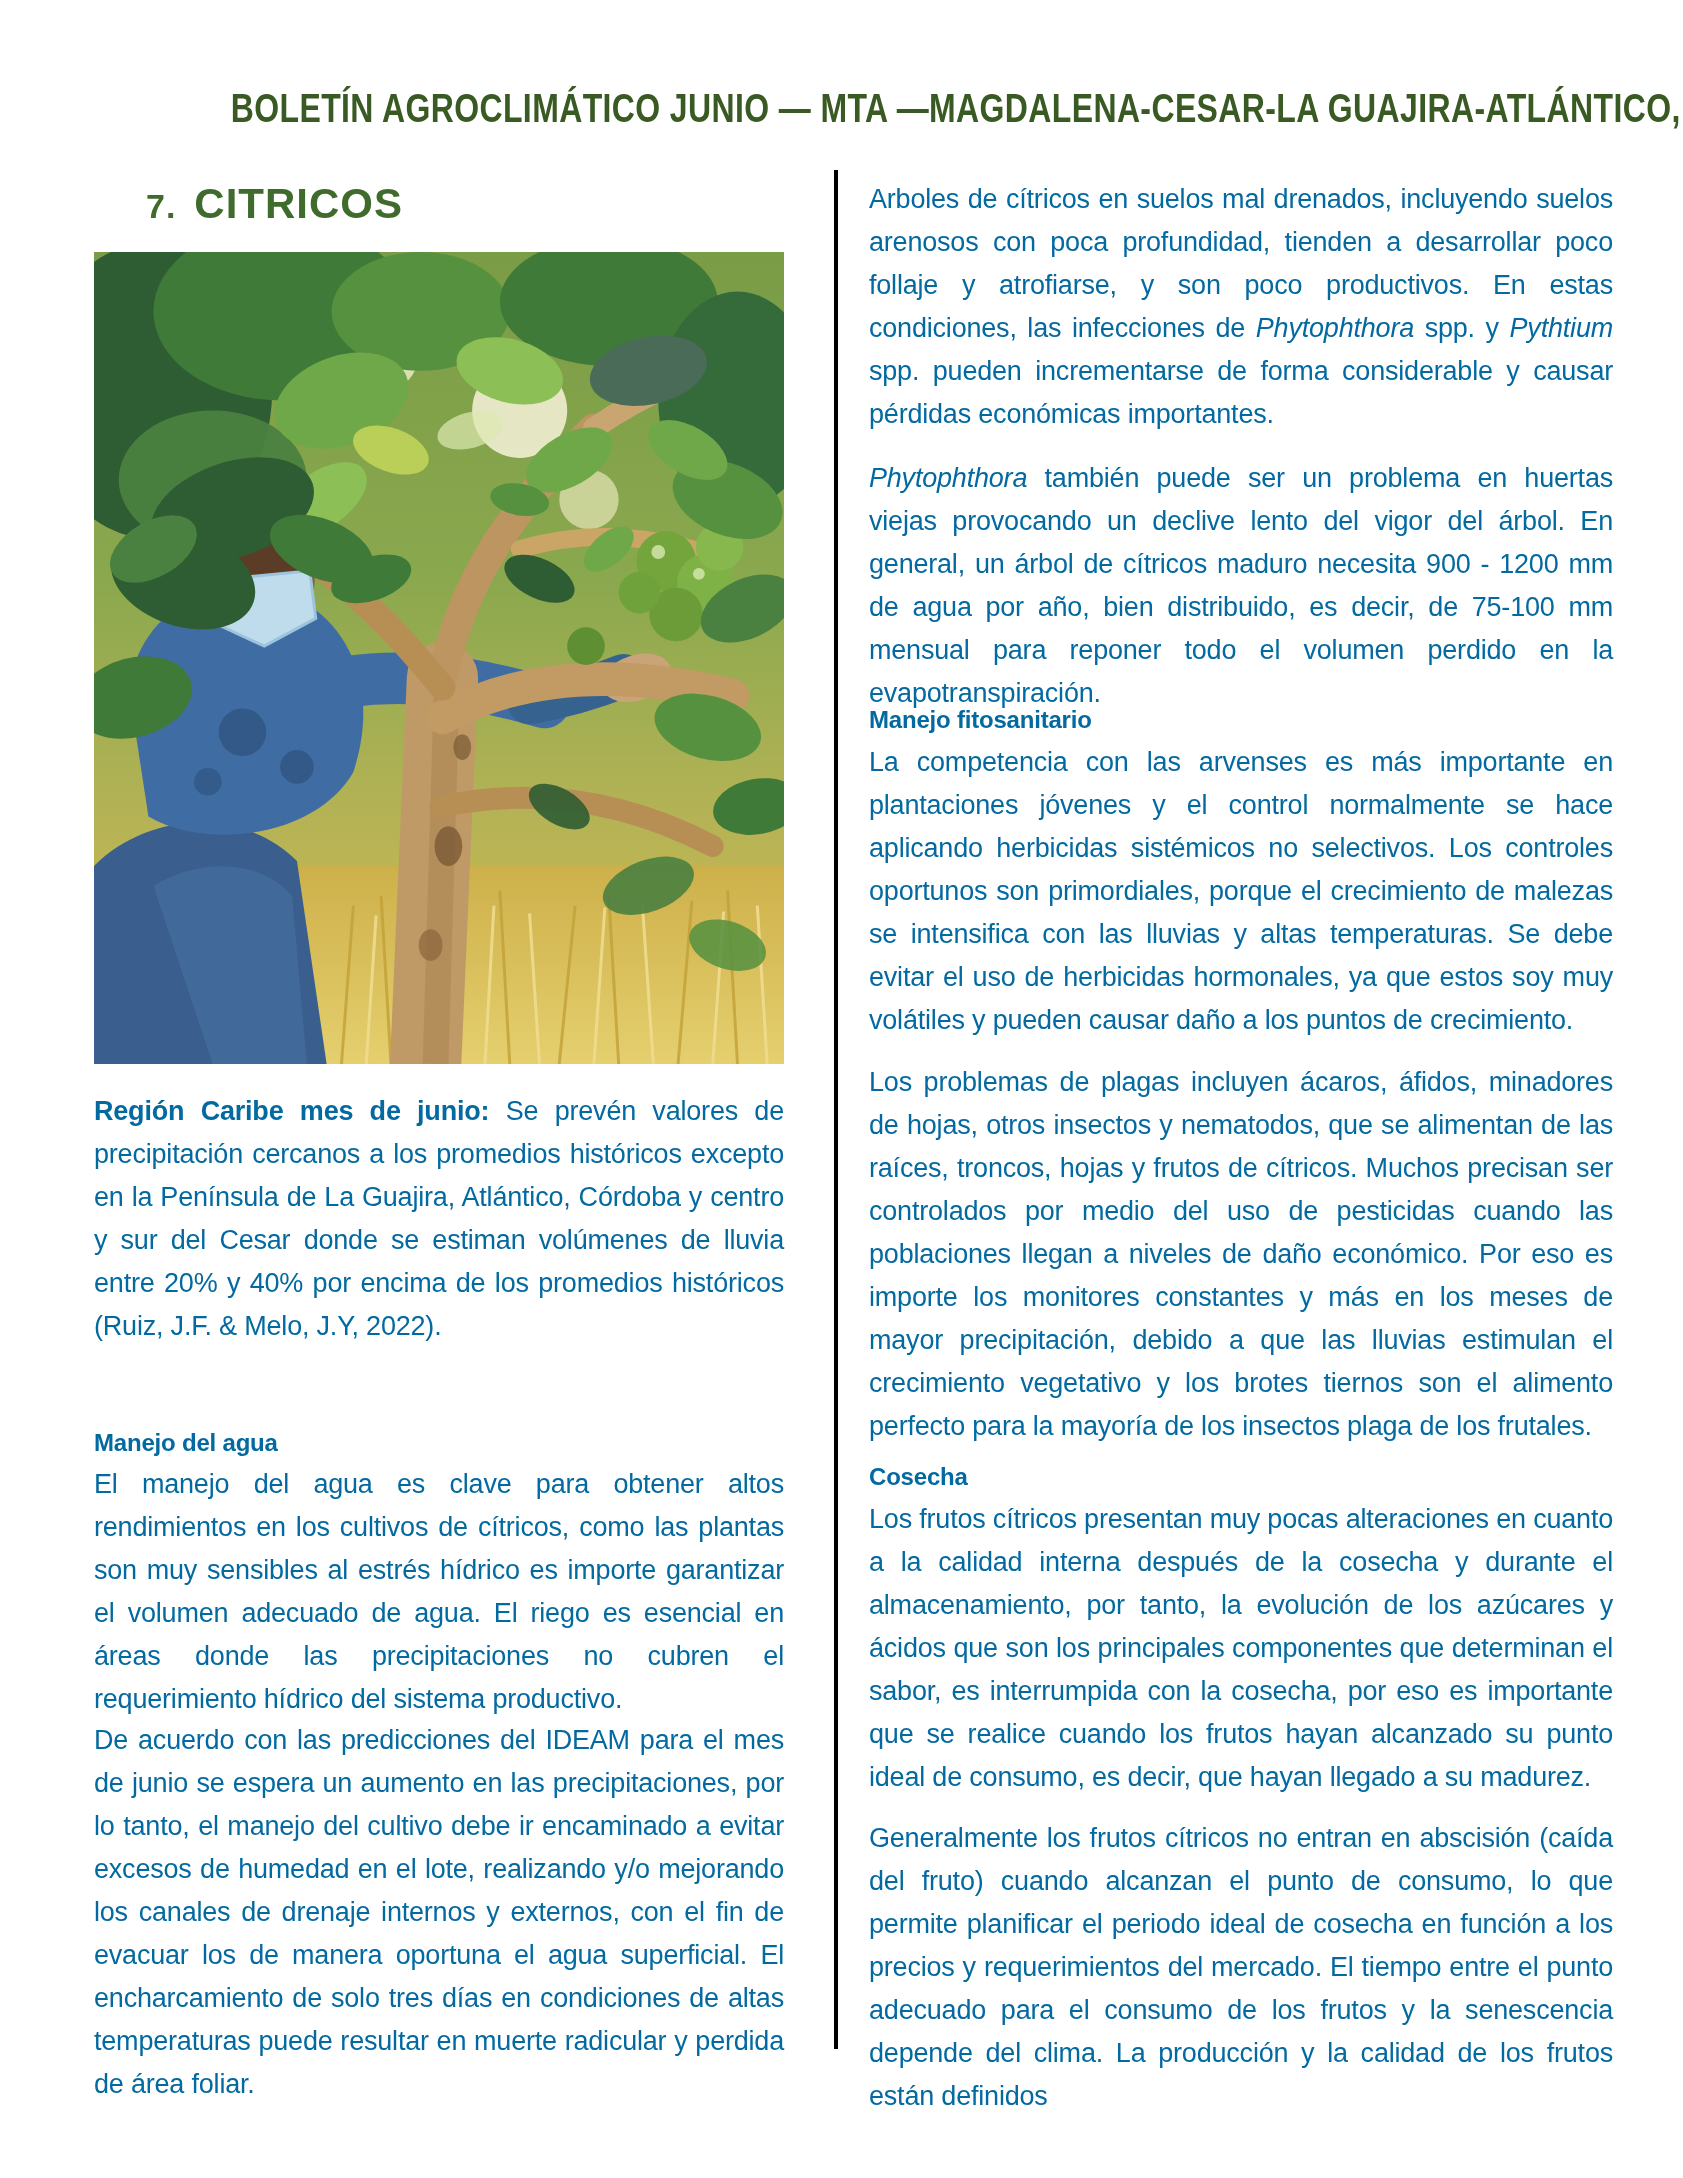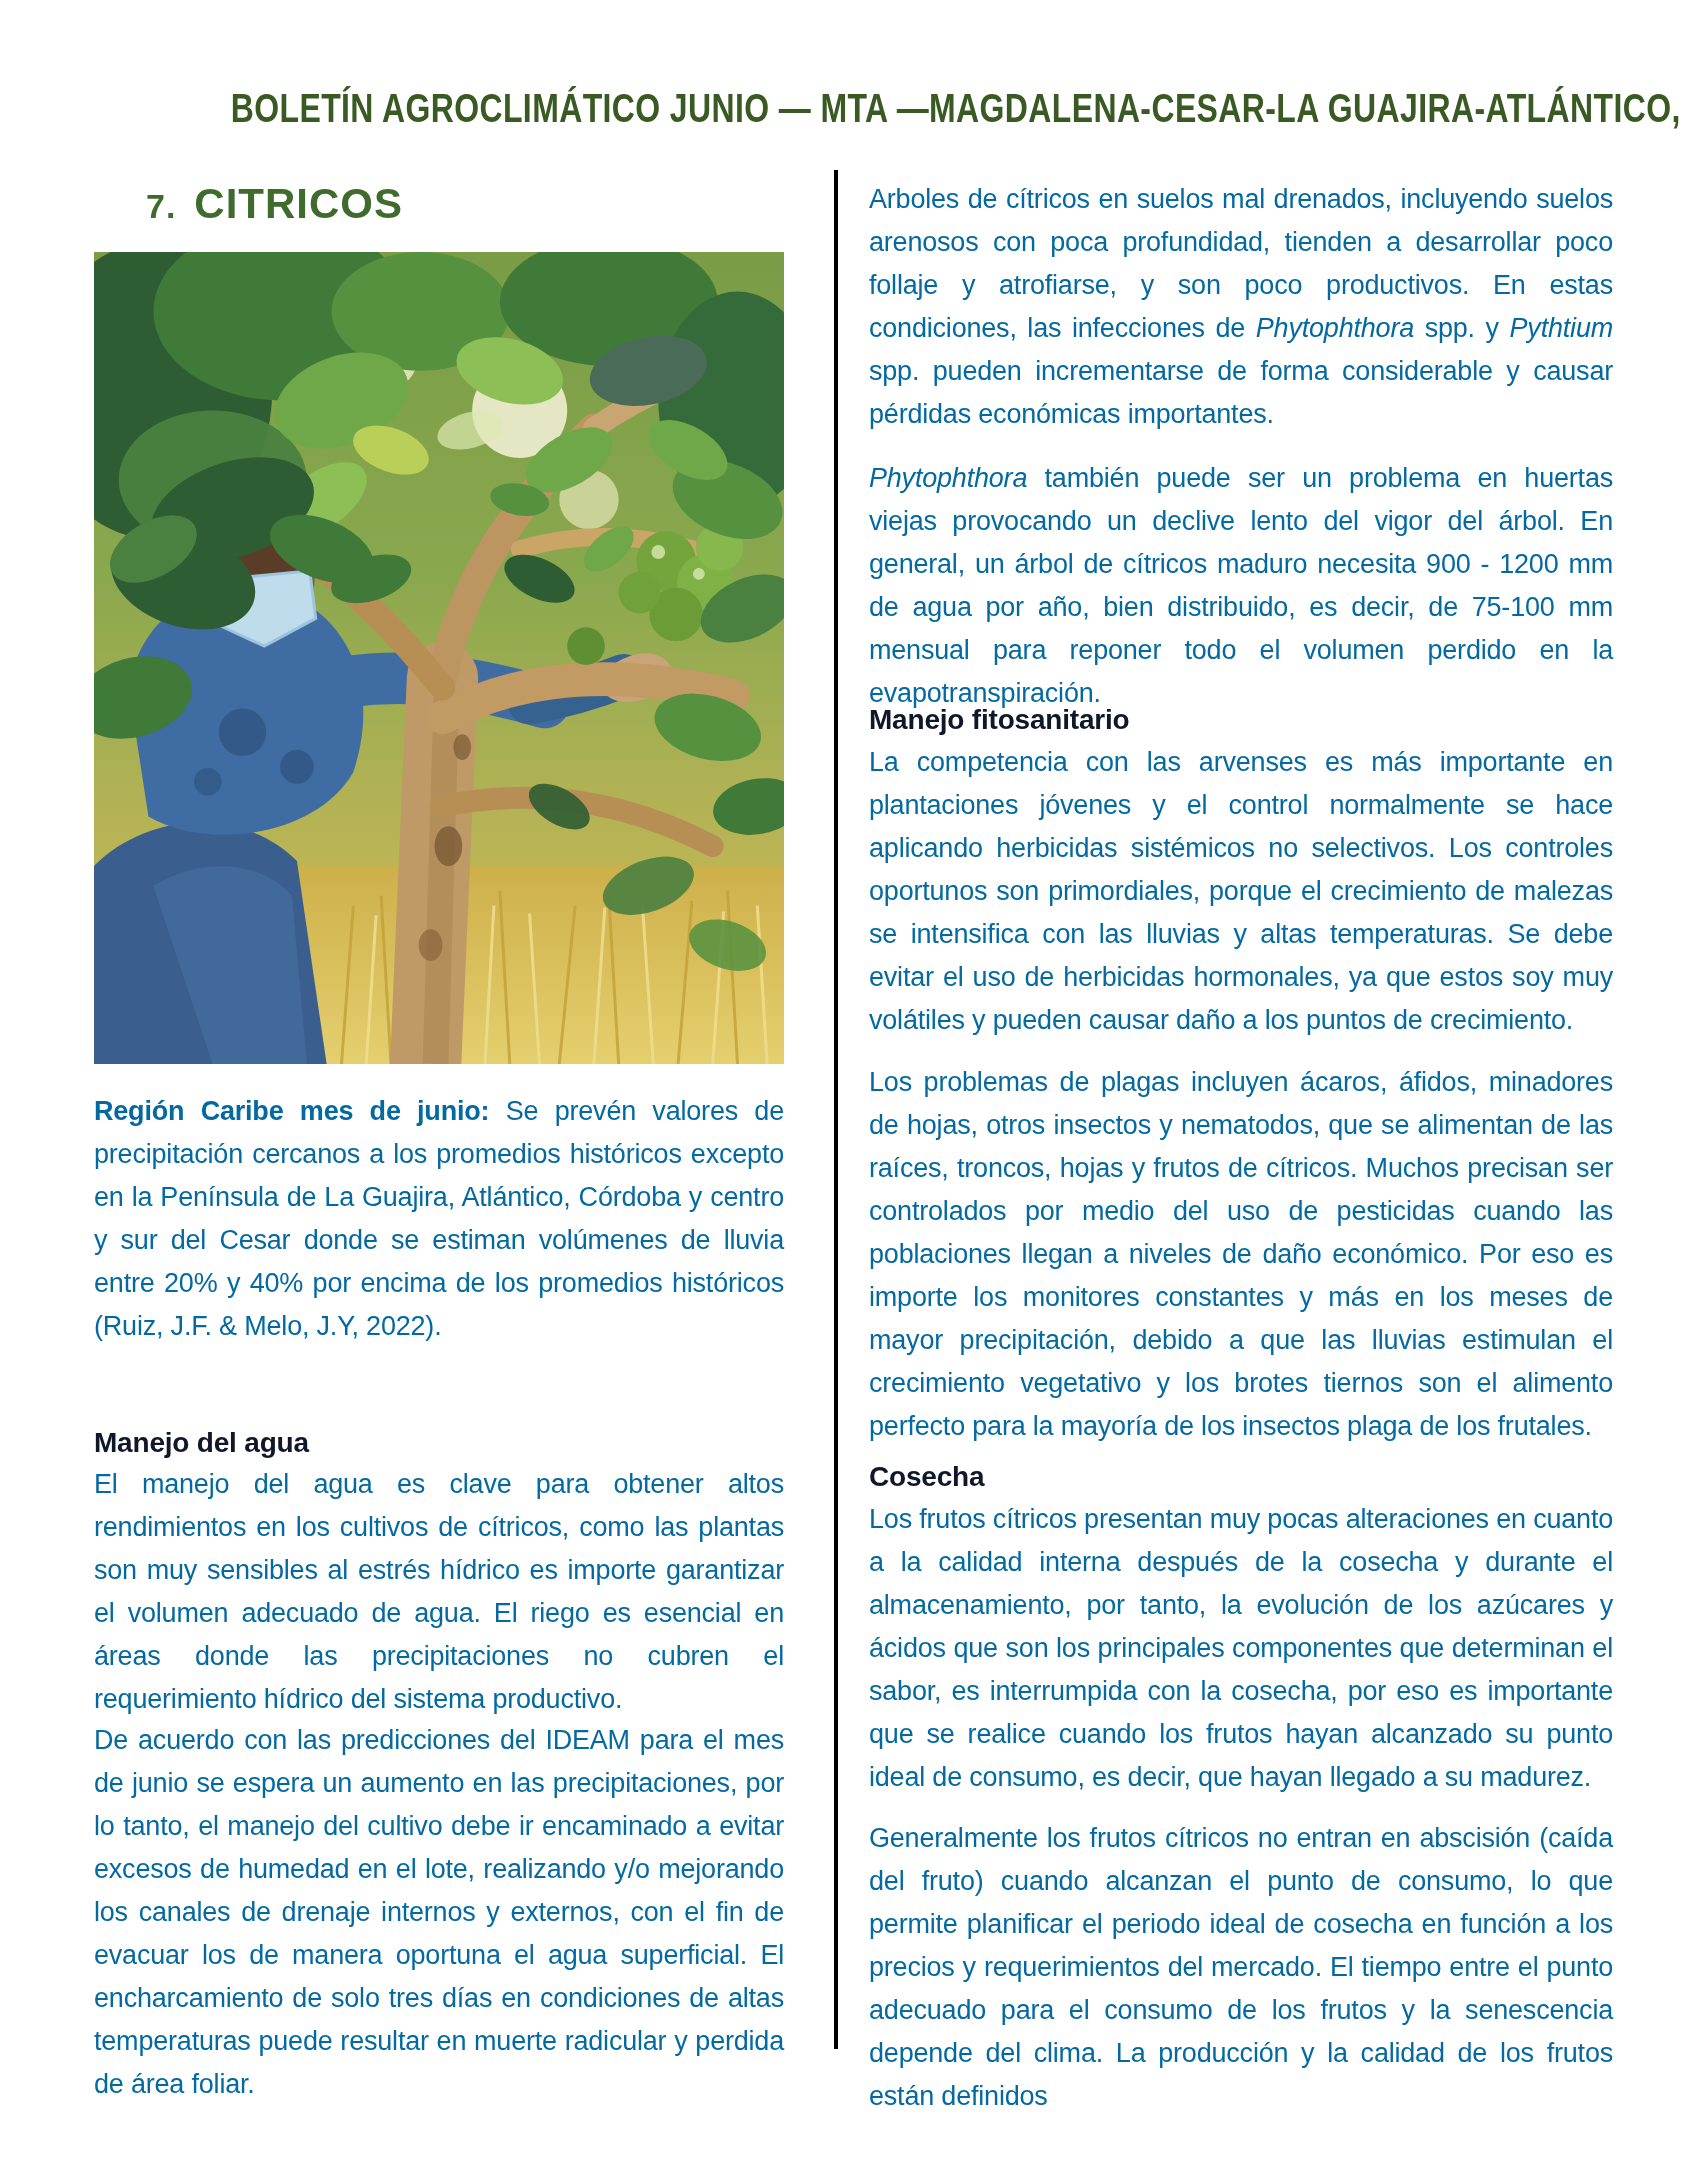--- a/index.html
+++ b/index.html
@@ -40,21 +40,21 @@
   .body-text{
     position:absolute;
     font-size:27px;line-height:43px;
     text-align:justify;letter-spacing:-0.2px;
     color:#0369a1;
   }
   .col-left{left:94px;width:690px;}
   .col-right{left:869px;width:744px;}
   .sub-heading{
     position:absolute;
-    font-size:28px;line-height:43px;font-weight:bold;color:#0f172a;
+    font-size:24px;line-height:43px;font-weight:bold;color:#0369a1;
     letter-spacing:-0.2px;
   }
   .lead-bold{font-weight:bold;}
   .it{font-style:italic;}
   .divider{
     position:absolute;left:834px;top:170px;width:4px;height:1879px;
     background:#000;
   }
 </style>
 </head>

